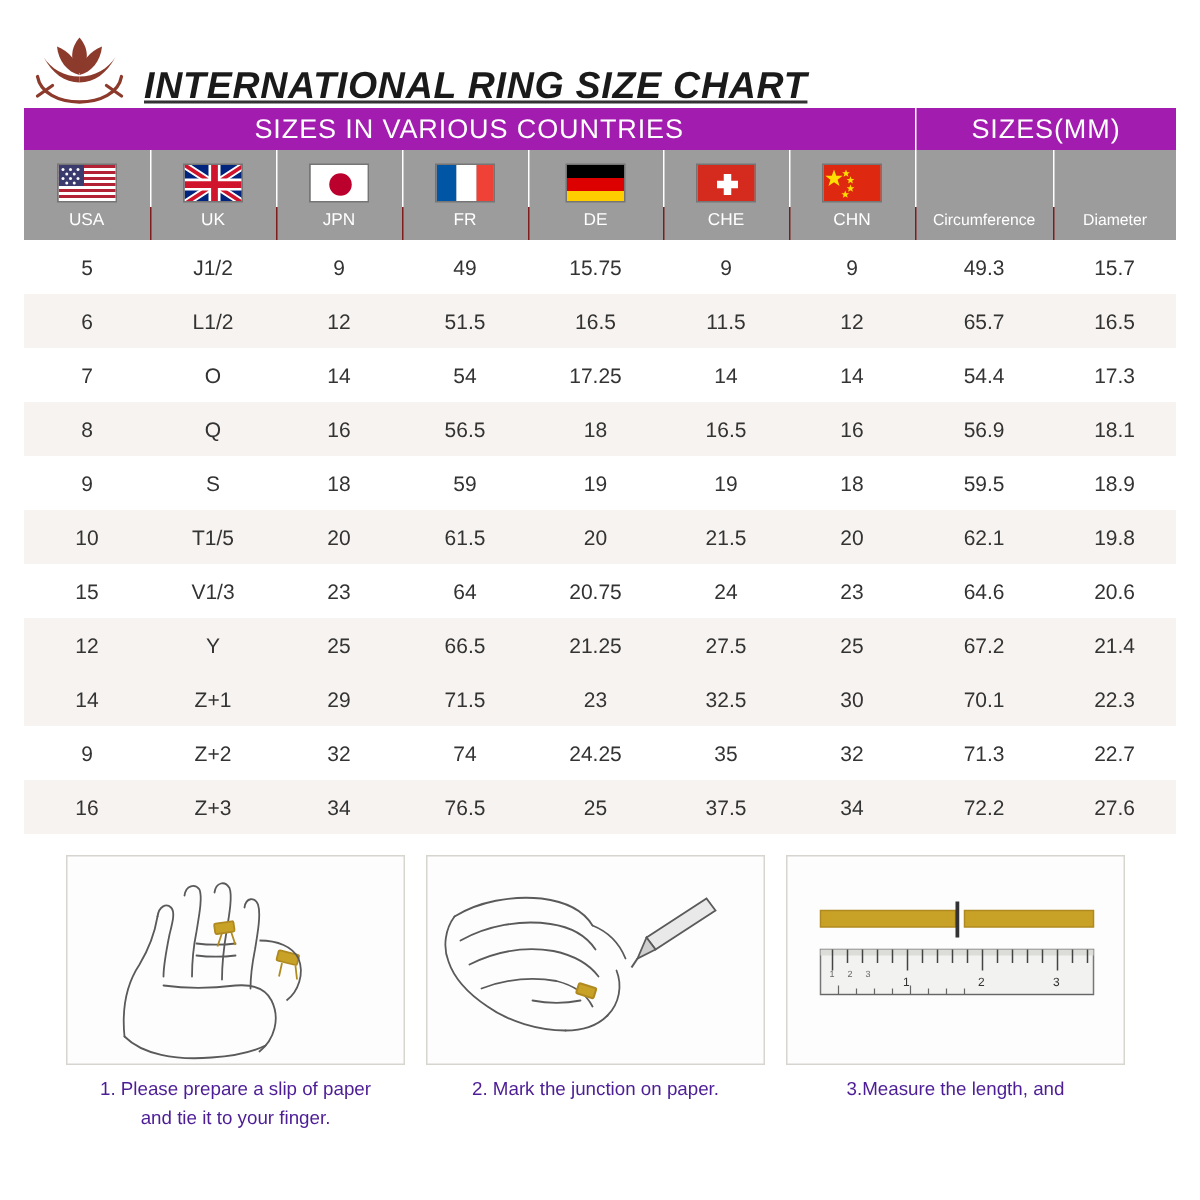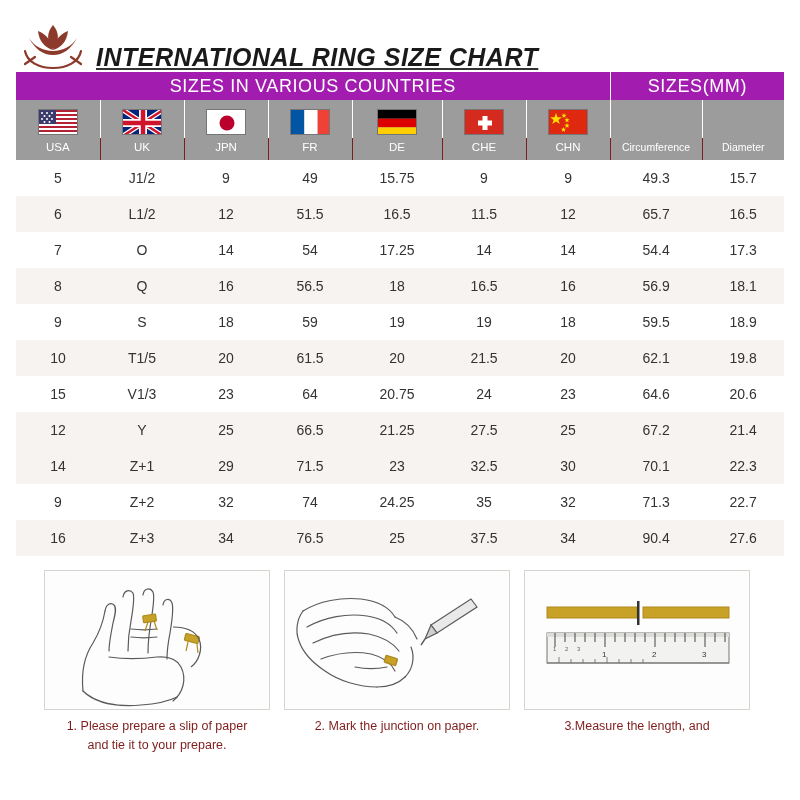--- a/index.html
+++ b/index.html
@@ -106,21 +106,21 @@
   .panel {
     width: 226px; height: 140px;
     border: 1px solid #d8d4d0;
     background: #fdfdfd;
     position: relative;
     overflow: hidden;
   }
   .panel svg { display: block; }
   .caption {
     font-size: 12.5px;
-    color: #7f1d1d;
+    color: #4c1d95;
     text-align: center;
     line-height: 1.5;
     padding-top: 7px;
   }
   .caption .l2 { display: block; }
 </style>
 </head>
 <body>
 
 <div class="page">
@@ -363,21 +363,21 @@
             <td>22.7</td>
           </tr>
         <tr class="even">
             <td>16</td>
             <td>Z+3</td>
             <td>34</td>
             <td>76.5</td>
             <td>25</td>
             <td>37.5</td>
             <td>34</td>
-            <td>90.4</td>
+            <td>72.2</td>
             <td>27.6</td>
           </tr>
       </tbody>
     </table>
   </div>
 
   <div class="steps">
 
     <div class="step">
       <div class="panel">
@@ -399,21 +399,21 @@
             <rect x="140" y="64" width="14" height="7" rx="1" transform="rotate(14 147 67)"></rect>
             <path d="M143 71 L141 80 M152 73 L153 82" stroke="#b08a20" fill="none"></path>
           </g>
           <g fill="none" stroke="#5a5a5a" stroke-width="1.2">
             <path d="M128 56 C140 56 150 60 154 68 C158 78 154 90 146 96"></path>
           </g>
         </svg>
       </div>
       <div class="caption">
         <span>1. Please prepare a slip of paper</span>
-        <span class="l2">and tie it to your prepare.</span>
+        <span class="l2">and tie it to your finger.</span>
       </div>
     </div>
 
     <div class="step">
       <div class="panel">
         <svg width="226" height="140" viewBox="0 0 226 140">
           <g fill="none" stroke="#5a5a5a" stroke-width="1.2" stroke-linecap="round" stroke-linejoin="round">
             <path d="M18 40 C34 30 56 26 76 28 C92 30 104 36 110 46"></path>
             <path d="M22 56 C40 46 62 42 82 45 C96 47 106 53 112 62"></path>
             <path d="M28 72 C46 63 66 60 84 63 C98 66 108 72 114 80"></path>

